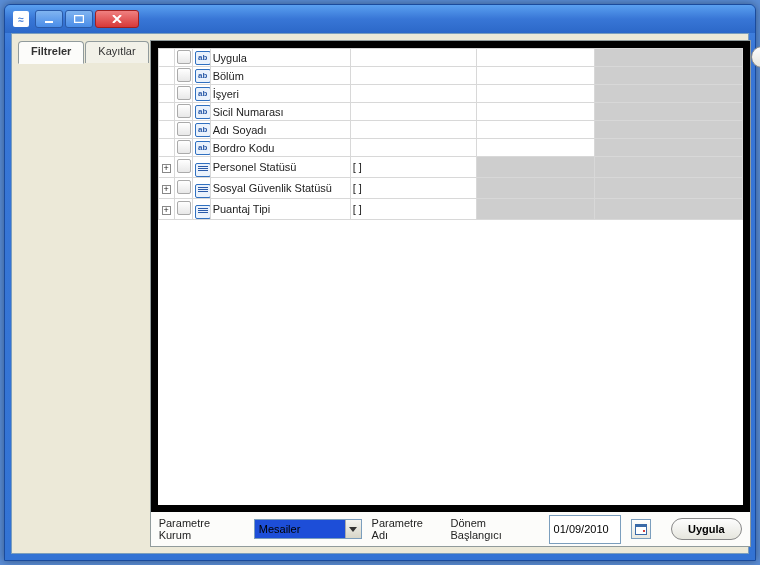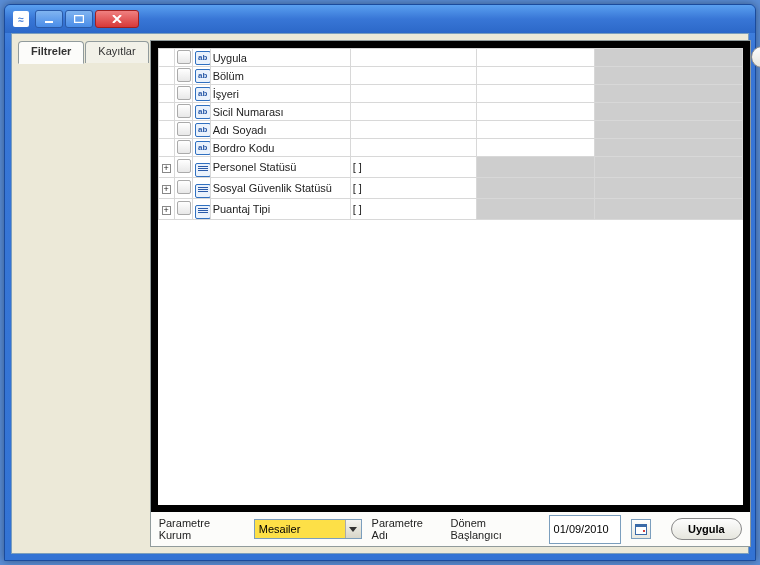--- a/index.html
+++ b/index.html
@@ -184,21 +184,21 @@
   height: 34px;
   display: flex;
   align-items: center;
   gap: 10px;
   padding: 0 8px;
 }
 .bottom-bar label { color: #222; }
 .combo {
   height: 20px;
   border: 1px solid #7b9ebd;
-  background: #fde047;
+  background: #1d4ed8;
   display: flex;
   align-items: center;
   cursor: pointer;
 }
 .combo span.val { flex:1; padding: 0 4px; }
 .combo .cbtn {
   width: 16px; height: 18px;
   background: linear-gradient(#f4f4f0,#d8d6c8);
   border-left: 1px solid #aaa;
   display: flex; align-items:center; justify-content:center;

